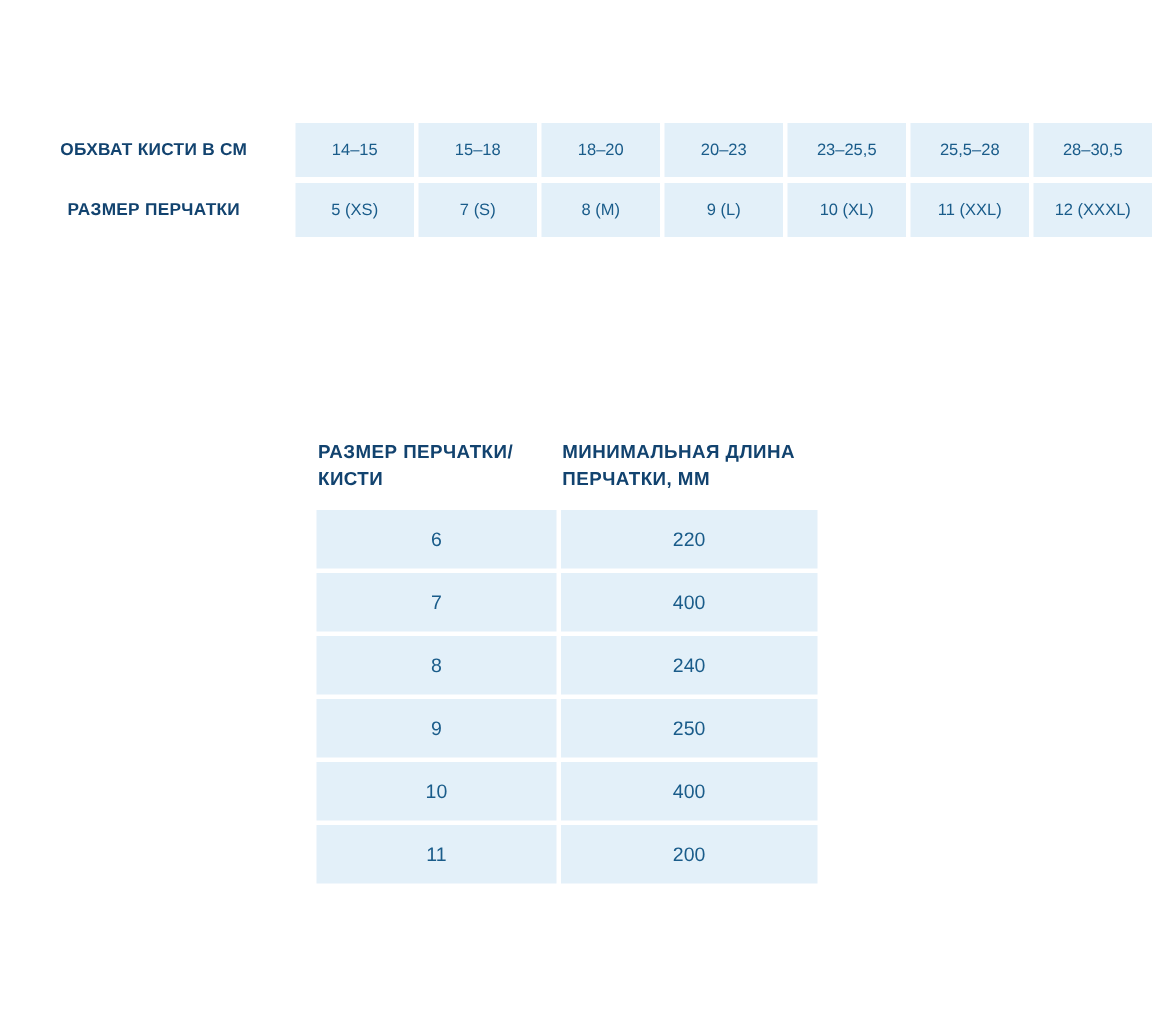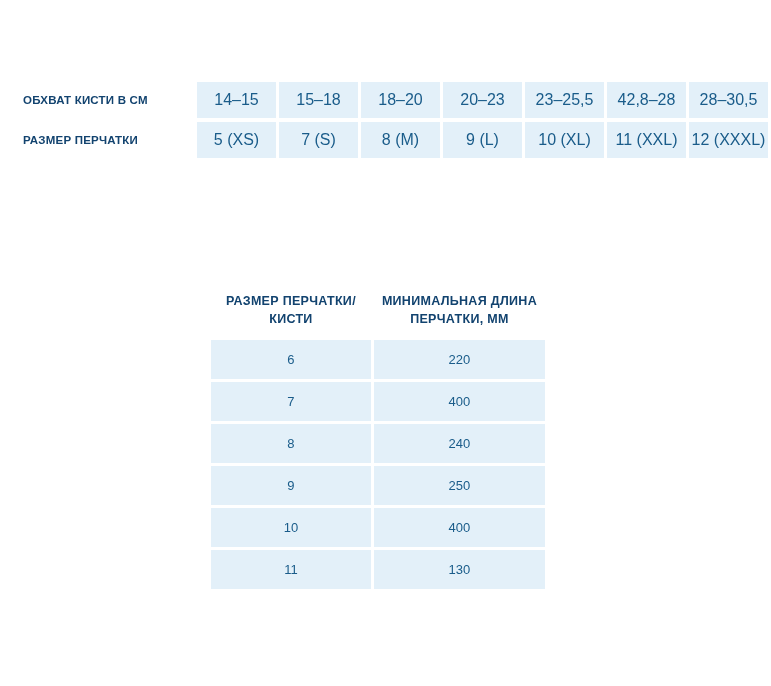--- a/index.html
+++ b/index.html
@@ -26,37 +26,37 @@
     top: 78px;
     width: 771px;
   }
   table.t1 {
     border-collapse: separate;
     border-spacing: 3px 4px;
     margin-left: 19px;
   }
   table.t1 th.rowlabel {
     width: 172px;
-    text-align: left;
+    text-align: center;
     padding-right: 12px;
     color: #12436f;
     font-size: 11.5px;
     font-weight: bold;
     letter-spacing: 0.2px;
     text-transform: uppercase;
     vertical-align: middle;
     height: 36px;
     white-space: nowrap;
   }
   table.t1 td.cell {
     width: 79px;
     height: 36px;
     background: #e3f0f9;
     color: #1a5c8a;
-    font-size: 16px;
+    font-size: 11px;
     text-align: center;
     vertical-align: middle;
     white-space: nowrap;
   }
 
   
   #table2 {
     position: absolute;
     left: 208px;
     top: 288px;
@@ -68,21 +68,21 @@
   }
   table.t2 th.colhead {
     color: #12436f;
     font-size: 12.5px;
     font-weight: bold;
     letter-spacing: 0.3px;
     text-transform: uppercase;
     line-height: 1.45;
     vertical-align: bottom;
     padding-bottom: 9px;
-    text-align: center;
+    text-align: left;
   }
   table.t2 th.colhead.c1 { width: 161px; }
   table.t2 th.colhead.c2 { width: 172px; }
   table.t2 td.cell {
     height: 39px;
     background: #e3f0f9;
     color: #1a5c8a;
     font-size: 13px;
     text-align: center;
     vertical-align: middle;
@@ -98,21 +98,21 @@
   <div id="table1">
     <table class="t1">
       <tbody>
         <tr>
           <th class="rowlabel">ОБХВАТ КИСТИ В СМ</th>
           <td class="cell">14–15</td>
           <td class="cell">15–18</td>
           <td class="cell">18–20</td>
           <td class="cell">20–23</td>
           <td class="cell">23–25,5</td>
-          <td class="cell">42,8–28</td>
+          <td class="cell">25,5–28</td>
           <td class="cell">28–30,5</td>
         </tr>
         <tr>
           <th class="rowlabel">РАЗМЕР ПЕРЧАТКИ</th>
           <td class="cell">5 (XS)</td>
           <td class="cell">7 (S)</td>
           <td class="cell">8 (M)</td>
           <td class="cell">9 (L)</td>
           <td class="cell">10 (XL)</td>
           <td class="cell">11 (XXL)</td>
@@ -146,19 +146,19 @@
         <tr>
           <td class="cell c1">9</td>
           <td class="cell c2">250</td>
         </tr>
         <tr>
           <td class="cell c1">10</td>
           <td class="cell c2">400</td>
         </tr>
         <tr>
           <td class="cell c1">11</td>
-          <td class="cell c2">130</td>
+          <td class="cell c2">200</td>
         </tr>
       </tbody>
     </table>
   </div>
 
 </div>
 
 </body></html>

